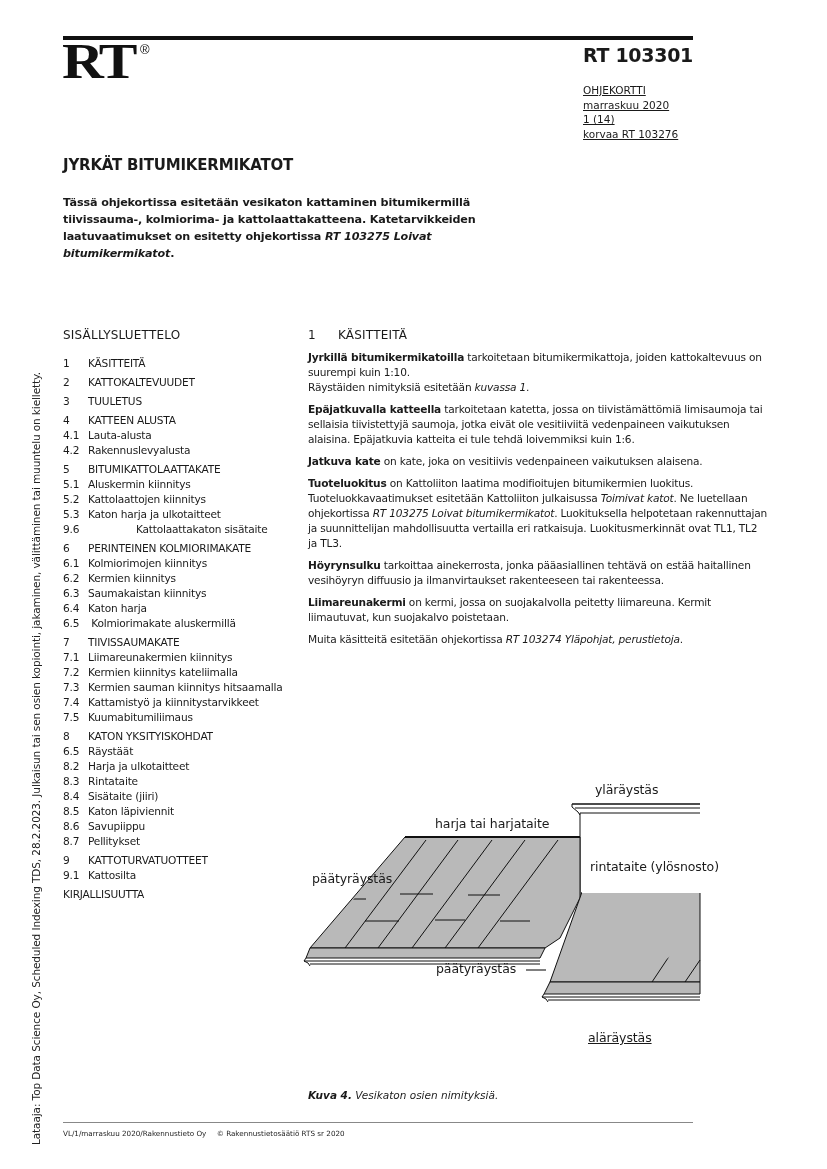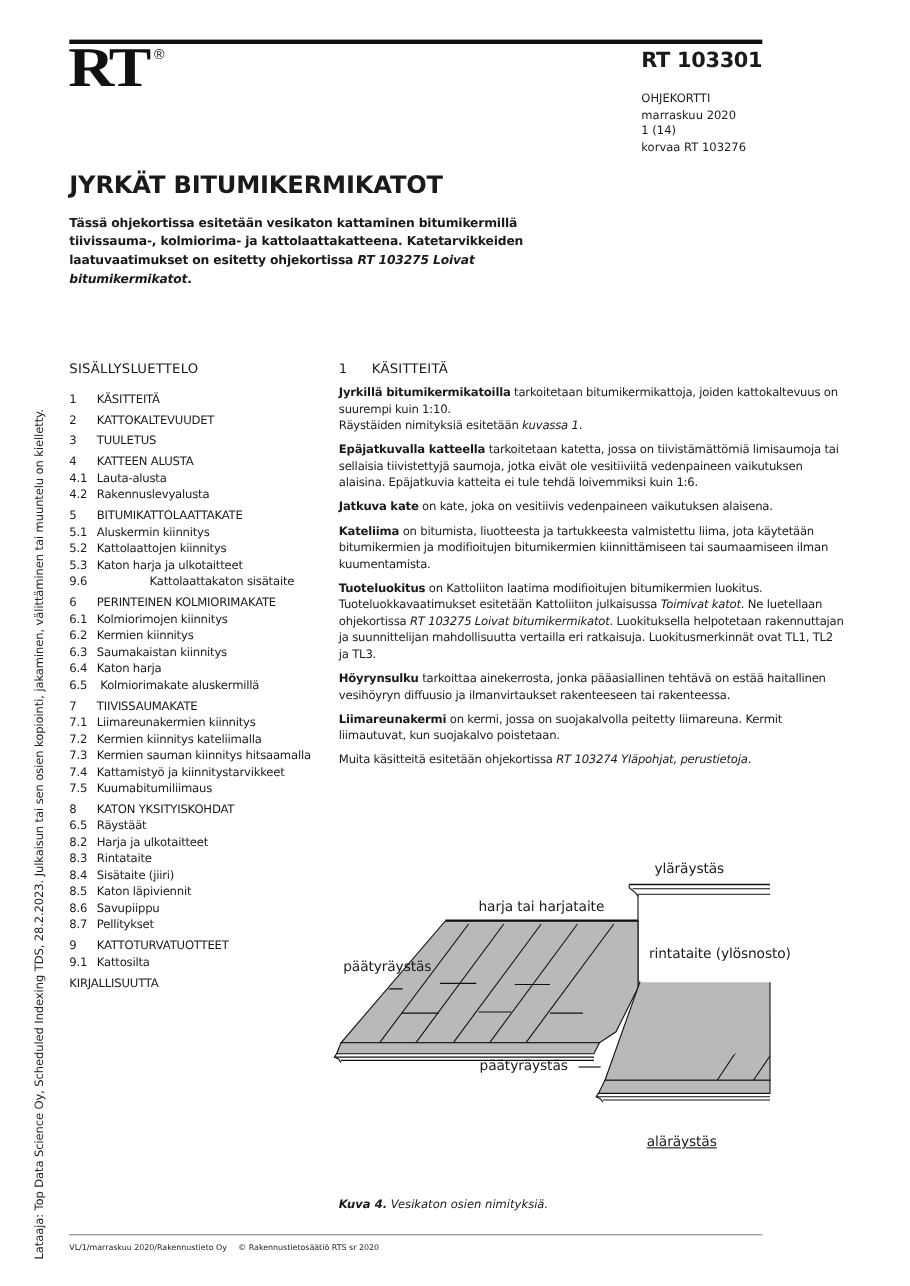--- a/index.html
+++ b/index.html
@@ -3,23 +3,23 @@
 <meta charset="utf-8">
 <style>
   html, body { margin: 0; padding: 0; background: #ffffff; }
   body { width: 827px; height: 1169px; position: relative; overflow: hidden;
          font-family: "DejaVu Sans", "Liberation Sans", sans-serif; color: #1a1a1a; }
   .top-rule { position: absolute; left: 63px; top: 36px; width: 630px; height: 4px; background: #111; }
   .logo { position: absolute; left: 62px; top: 36px; font-family: "Liberation Serif", "DejaVu Serif", serif;
           font-weight: bold; font-size: 58px; letter-spacing: -3px; line-height: 58px; color: #111; transform: scaleY(0.88); transform-origin: top left; }
   .logo-reg { position: absolute; left: 140px; top: 42px; font-size: 13px; font-family: "Liberation Sans", sans-serif; color: #111; }
   .doc-number { position: absolute; left: 583px; top: 44px; font-size: 19px; font-weight: bold; font-family: "DejaVu Sans", sans-serif; letter-spacing: -0.3px; }
-  .meta { position: absolute; left: 583px; top: 83px; font-size: 10.5px; line-height: 14.5px; font-family: "DejaVu Sans", sans-serif; }
+  .meta { position: absolute; left: 583px; top: 83px; font-size: 10.5px; line-height: 14.5px; font-family: "DejaVu Sans", sans-serif; text-decoration: underline; }
   .meta div { white-space: nowrap; }
-  .title { position: absolute; left: 63px; top: 156px; font-size: 22px; font-weight: bold; letter-spacing: -0.2px; font-family: "DejaVu Sans", sans-serif; }
+  .title { position: absolute; left: 63px; top: 156px; font-size: 15px; font-weight: bold; letter-spacing: -0.2px; font-family: "DejaVu Sans", sans-serif; }
   .lead { position: absolute; left: 63px; top: 194px; width: 470px; font-size: 11.2px; font-weight: bold; line-height: 17px; letter-spacing: -0.15px; }
   .lead em { font-style: italic; }
   .toc-heading { position: absolute; left: 63px; top: 328px; font-size: 12px; font-weight: normal; letter-spacing: 0.2px; }
   .toc { position: absolute; left: 63px; top: 356px; width: 240px; font-size: 10.6px; letter-spacing: -0.2px; }
   .toc-item { display: flex; height: 15px; line-height: 15px; white-space: nowrap; }
   .toc-item.chapter { margin-top: 4px; }
   .toc-item.first { margin-top: 0; }
   .toc-num { width: 25px; flex: none; }
   .toc-item.nonum .toc-num { width: 0; }
   .sec-heading { position: absolute; left: 308px; top: 328px; font-size: 12px; letter-spacing: 0.2px; display: flex; }
@@ -196,21 +196,20 @@
   </div>
 
 <div class="sec-heading">
   <span class="num">1</span>
   <span>KÄSITTEITÄ</span>
 </div>
 <div class="body-text" id="body-text">
     <p><b>Jyrkillä bitumikermikatoilla</b><span> tarkoitetaan bitumikermikattoja, joiden kattokaltevuus on suurempi kuin 1:10.</span><br><span>Räystäiden nimityksiä esitetään </span><em>kuvassa 1</em><span>.</span></p>
     <p><b>Epäjatkuvalla katteella</b><span> tarkoitetaan katetta, jossa on tiivistämättömiä limisaumoja tai sellaisia tiivistettyjä saumoja, jotka eivät ole vesitiiviitä vedenpaineen vaikutuksen alaisina. Epäjatkuvia katteita ei tule tehdä loivemmiksi kuin 1:6.</span></p>
     <p><b>Jatkuva kate</b><span> on kate, joka on vesitiivis vedenpaineen vaikutuksen alaisena.</span></p>
-    <p><b>Kateliima</b><span> on bitumista, liuotteesta ja tartukkeesta valmistettu liima, jota käytetään bitumikermien ja modifioitujen bitumikermien kiinnittämiseen tai saumaamiseen ilman kuumentamista.</span></p>
     <p><b>Tuoteluokitus</b><span> on Kattoliiton laatima modifioitujen bitumikermien luokitus. Tuoteluokkavaatimukset esitetään Kattoliiton julkaisussa </span><em>Toimivat katot</em><span>. Ne luetellaan ohjekortissa </span><em>RT 103275 Loivat bitumikermikatot</em><span>. Luokituksella helpotetaan rakennuttajan ja suunnittelijan mahdollisuutta vertailla eri ratkaisuja. Luokitusmerkinnät ovat TL1, TL2 ja TL3.</span></p>
     <p><b>Höyrynsulku</b><span> tarkoittaa ainekerrosta, jonka pääasiallinen tehtävä on estää haitallinen vesihöyryn diffuusio ja ilmanvirtaukset rakenteeseen tai rakenteessa.</span></p>
     <p><b>Liimareunakermi</b><span> on kermi, jossa on suojakalvolla peitetty liimareuna. Kermit liimautuvat, kun suojakalvo poistetaan.</span></p>
     <p><span>Muita käsitteitä esitetään ohjekortissa </span><em>RT 103274 Yläpohjat, perustietoja</em><span>.</span></p>
   </div>
 
 <div class="figure">
   <svg width="410" height="310" viewBox="0 0 410 310">
     <defs>
       <clipPath id="clipA">

